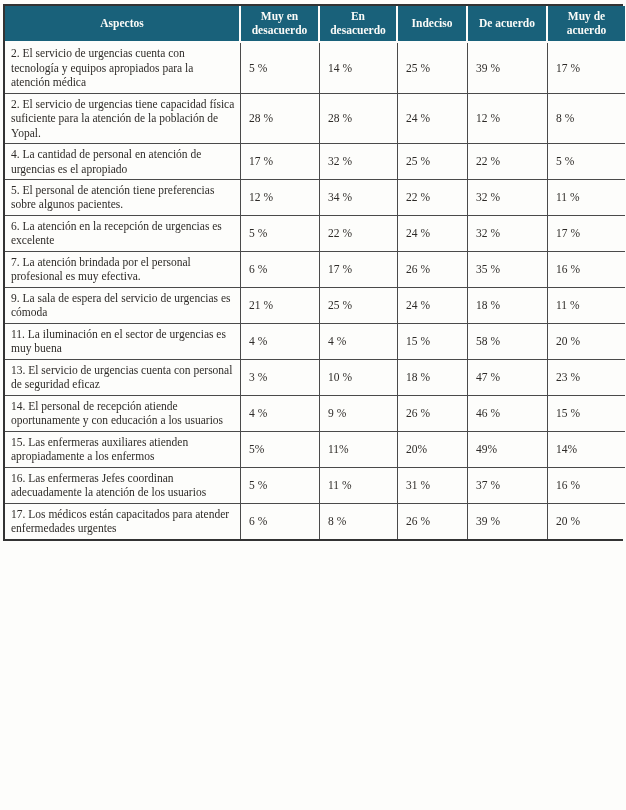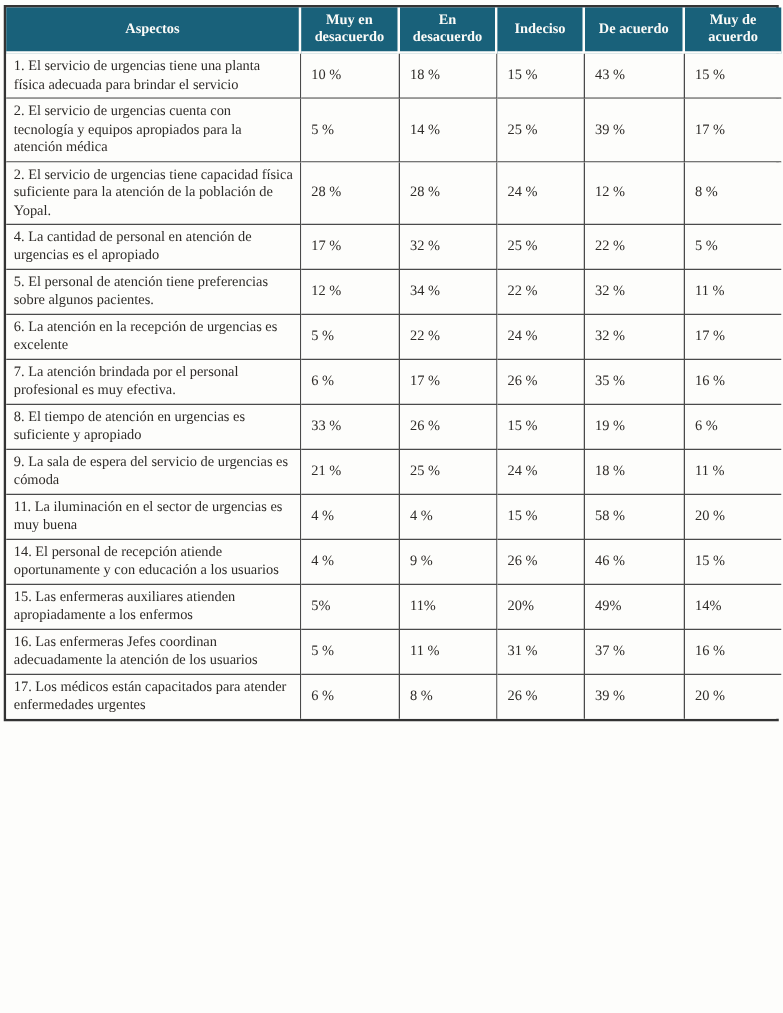--- a/index.html
+++ b/index.html
@@ -79,28 +79,20 @@
             <th>Aspectos</th>
             <th>Muy en desacuerdo</th>
             <th>En desacuerdo</th>
             <th>Indeciso</th>
             <th>De acuerdo</th>
             <th>Muy de acuerdo</th>
           </tr>
       </thead>
       <tbody id="table-body">
           <tr>
-            <td class="aspect">1. El servicio de urgencias tiene una planta física adecuada para brindar el servicio</td>
-            <td class="value">10 %</td>
-            <td class="value">18 %</td>
-            <td class="value">15 %</td>
-            <td class="value">43 %</td>
-            <td class="value">15 %</td>
-          </tr>
-          <tr>
             <td class="aspect">2. El servicio de urgencias cuenta con tecnología y equipos apropiados para la atención médica</td>
             <td class="value">5 %</td>
             <td class="value">14 %</td>
             <td class="value">25 %</td>
             <td class="value">39 %</td>
             <td class="value">17 %</td>
           </tr>
           <tr>
             <td class="aspect">2. El servicio de urgencias tiene capacidad física suficiente para la atención de la población de Yopal.</td>
             <td class="value">28 %</td>
@@ -135,42 +127,42 @@
           </tr>
           <tr>
             <td class="aspect">7. La atención brindada por el personal profesional es muy efectiva.</td>
             <td class="value">6 %</td>
             <td class="value">17 %</td>
             <td class="value">26 %</td>
             <td class="value">35 %</td>
             <td class="value">16 %</td>
           </tr>
           <tr>
-            <td class="aspect">8. El tiempo de atención en urgencias es suficiente y apropiado</td>
-            <td class="value">33 %</td>
-            <td class="value">26 %</td>
-            <td class="value">15 %</td>
-            <td class="value">19 %</td>
-            <td class="value">6 %</td>
-          </tr>
-          <tr>
             <td class="aspect">9. La sala de espera del servicio de urgencias es cómoda</td>
             <td class="value">21 %</td>
             <td class="value">25 %</td>
             <td class="value">24 %</td>
             <td class="value">18 %</td>
             <td class="value">11 %</td>
           </tr>
           <tr>
             <td class="aspect">11. La iluminación en el sector de urgencias es muy buena</td>
             <td class="value">4 %</td>
             <td class="value">4 %</td>
             <td class="value">15 %</td>
             <td class="value">58 %</td>
             <td class="value">20 %</td>
+          </tr>
+          <tr>
+            <td class="aspect">13.  El servicio de urgencias cuenta con personal de seguridad eficaz</td>
+            <td class="value">3 %</td>
+            <td class="value">10 %</td>
+            <td class="value">18 %</td>
+            <td class="value">47 %</td>
+            <td class="value">23 %</td>
           </tr>
           <tr>
             <td class="aspect">14. El personal de recepción atiende oportunamente y con educación a los usuarios</td>
             <td class="value">4 %</td>
             <td class="value">9 %</td>
             <td class="value">26 %</td>
             <td class="value">46 %</td>
             <td class="value">15 %</td>
           </tr>
           <tr>

